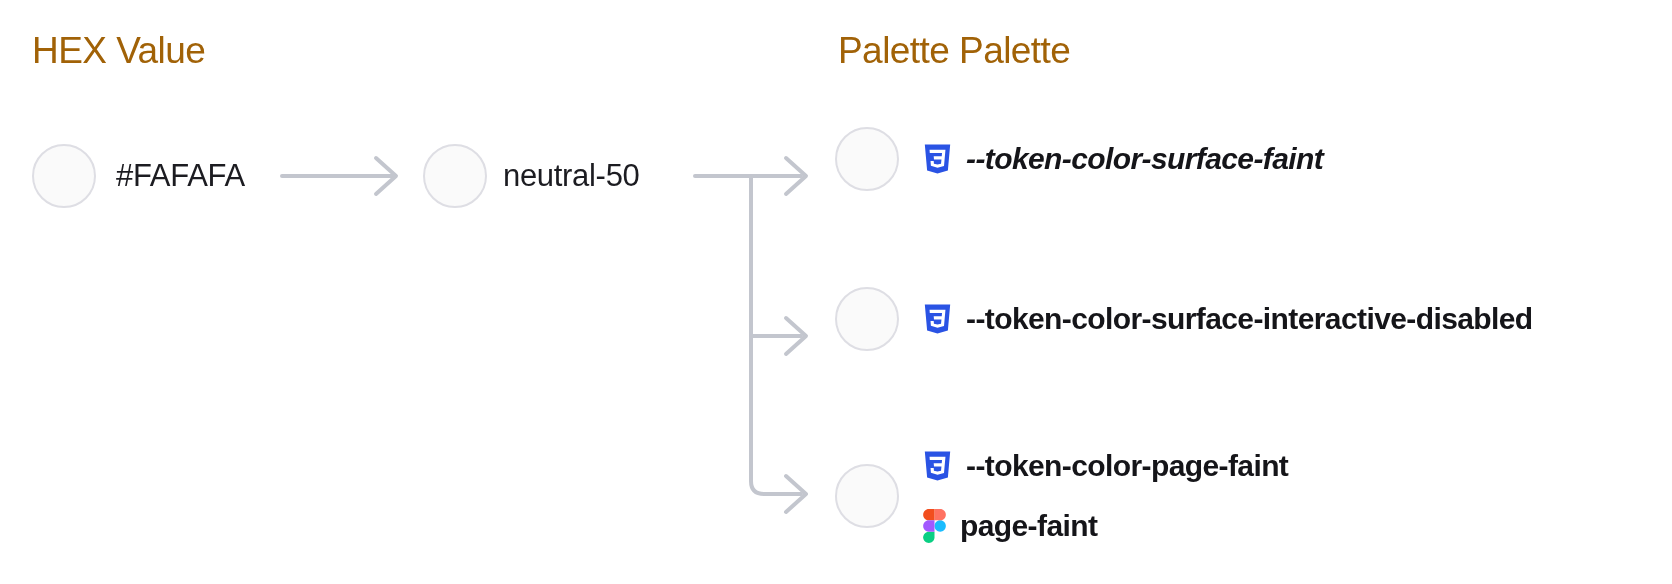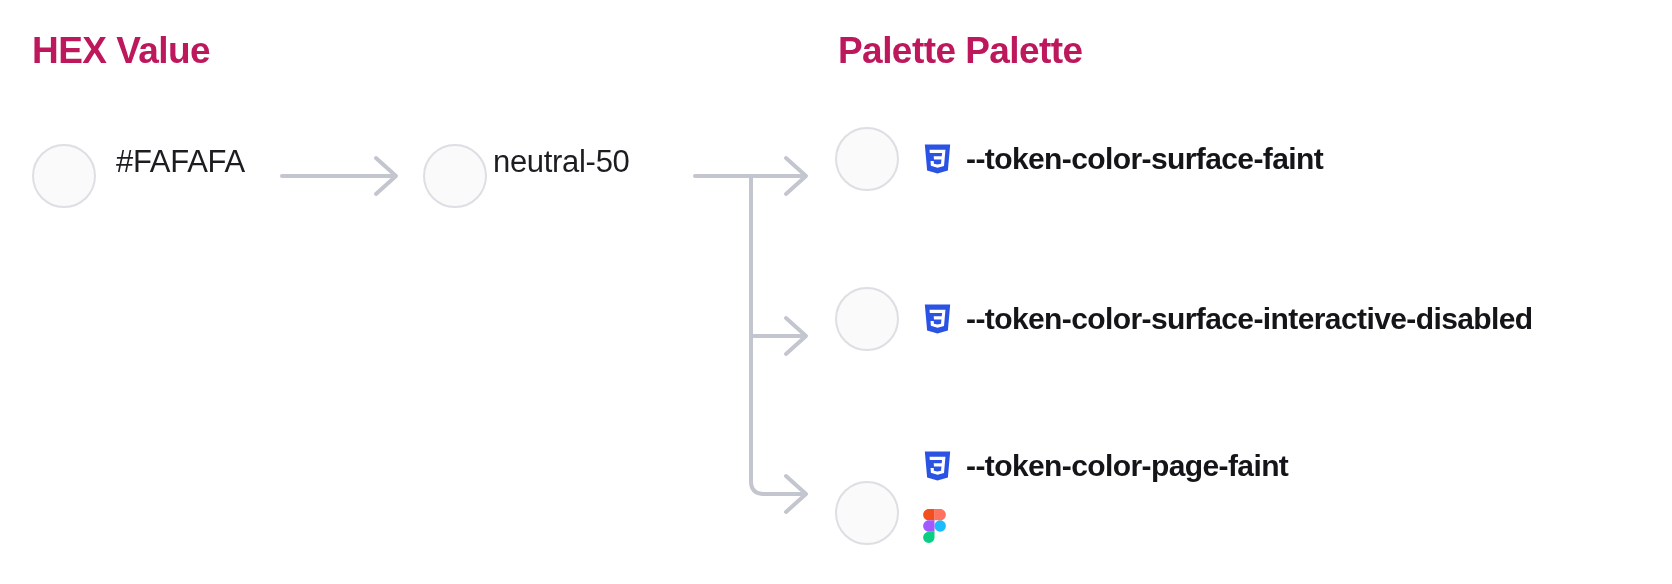--- a/index.html
+++ b/index.html
@@ -11,55 +11,55 @@
     width: 1672px;
     height: 584px;
     background: #ffffff;
     overflow: hidden;
   }
 
   .col-heading {
     position: absolute;
     top: 30px;
     font-size: 37px;
-    font-weight: 700;
-    color: #be185d;
+    font-weight: 400;
+    color: #a16207;
     letter-spacing: -0.015em;
     line-height: 42px;
     white-space: nowrap;
   }
   #heading-hex { left: 32px; }
   #heading-core { left: 423px; }
   #heading-semantic { left: 838px; }
 
   .node {
     position: absolute;
     display: flex;
-    align-items: flex-start;
+    align-items: center;
   }
 
   .swatch {
     width: 64px;
     height: 64px;
     border-radius: 50%;
     border: 2px solid #dedee4;
     background: #fafafa;
     flex: 0 0 auto;
   }
 
   .plain-label {
     font-size: 31px;
     font-weight: 400;
     color: #1c1c21;
     letter-spacing: -0.01em;
     white-space: nowrap;
   }
 
   #node-hex { left: 32px; top: 144px; gap: 20px; }
-  #node-core { left: 423px; top: 144px; gap: 6px; }
+  #node-core { left: 423px; top: 144px; gap: 16px; }
 
   .connectors {
     position: absolute;
     left: 0; top: 0;
     width: 1672px;
     height: 584px;
   }
   .connectors path {
     fill: none;
     stroke: #c3c6ce;
@@ -68,23 +68,23 @@
     stroke-linejoin: round;
   }
 
   .sem-row {
     position: absolute;
     left: 835px;
     display: flex;
     align-items: center;
     gap: 24px;
   }
-  #sem-row-0 { top: 127px; }
+  #sem-row-0 { top: 127px; font-style: italic; }
   #sem-row-1 { top: 287px; justify-content: flex-end; }
-  #sem-row-2 { top: 447px; align-items: flex-end; }
+  #sem-row-2 { top: 447px; }
 
   .sem-lines {
     display: flex;
     flex-direction: column;
     gap: 22px;
   }
   .sem-line {
     display: flex;
     align-items: center;
     gap: 14px;
@@ -174,17 +174,18 @@
       <div class="sem-line">
         <span class="icon-box">
           <svg width="23" height="34" viewBox="0 0 38 57">
               <path fill="#1ABCFE" d="M19 28.5c0-5.247 4.253-9.5 9.5-9.5s9.5 4.253 9.5 9.5-4.253 9.5-9.5 9.5-9.5-4.253-9.5-9.5z"></path>
               <path fill="#0ACF83" d="M0 47.5C0 42.253 4.253 38 9.5 38H19v9.5c0 5.247-4.253 9.5-9.5 9.5S0 52.747 0 47.5z"></path>
               <path fill="#FF7262" d="M19 0v19h9.5c5.247 0 9.5-4.253 9.5-9.5S33.747 0 28.5 0H19z"></path>
               <path fill="#F24E1E" d="M0 9.5C0 14.747 4.253 19 9.5 19H19V0H9.5C4.253 0 0 4.253 0 9.5z"></path>
               <path fill="#A259FF" d="M0 28.5C0 33.747 4.253 38 9.5 38H19V19H9.5C4.253 19 0 23.253 0 28.5z"></path>
             </svg>
         </span>
+        <span class="token-label">page-faint</span>
       </div>
     </div>
   </div>
 
 </div>
 
 </body></html>

